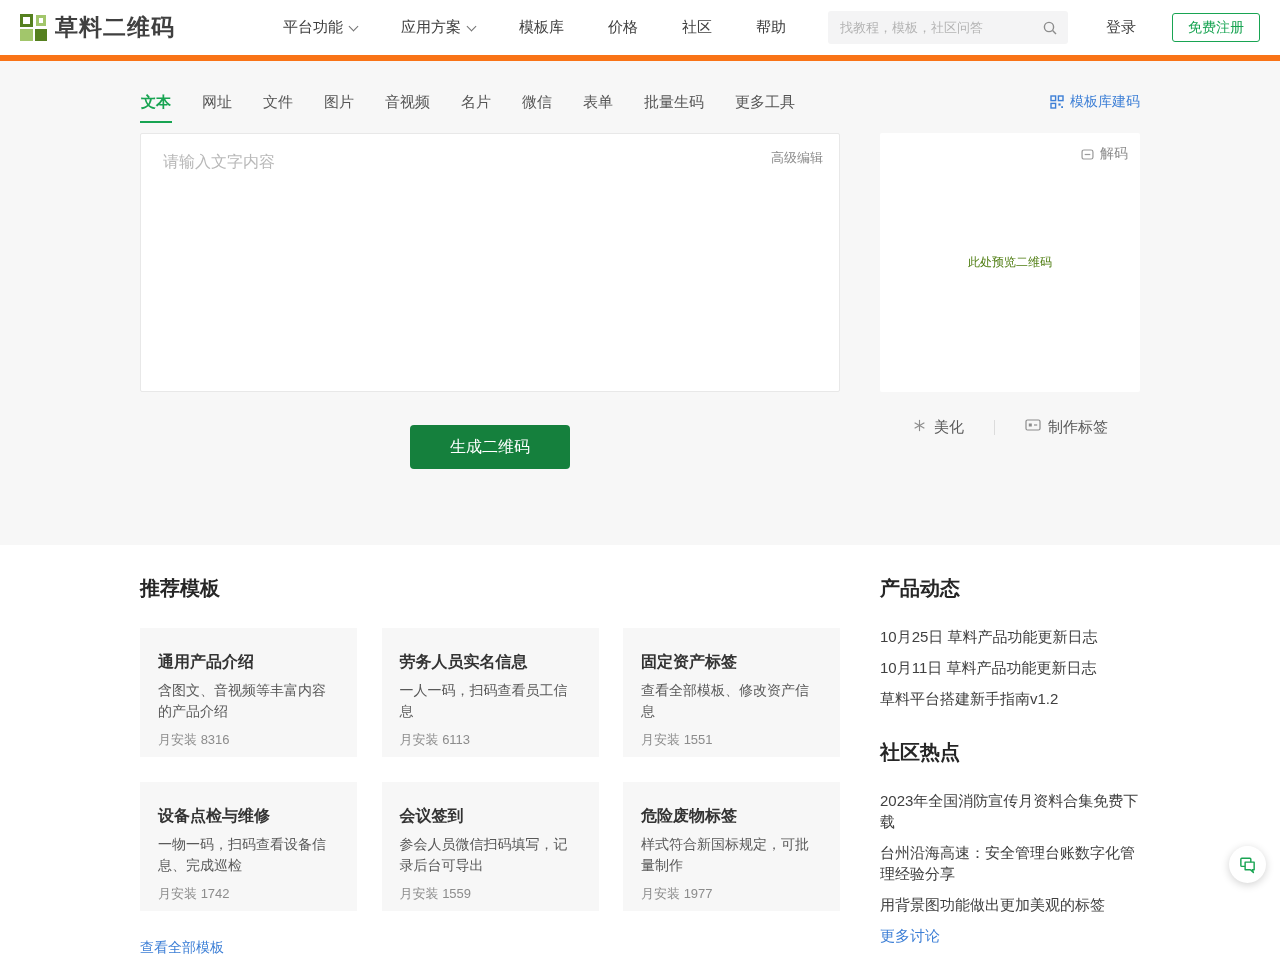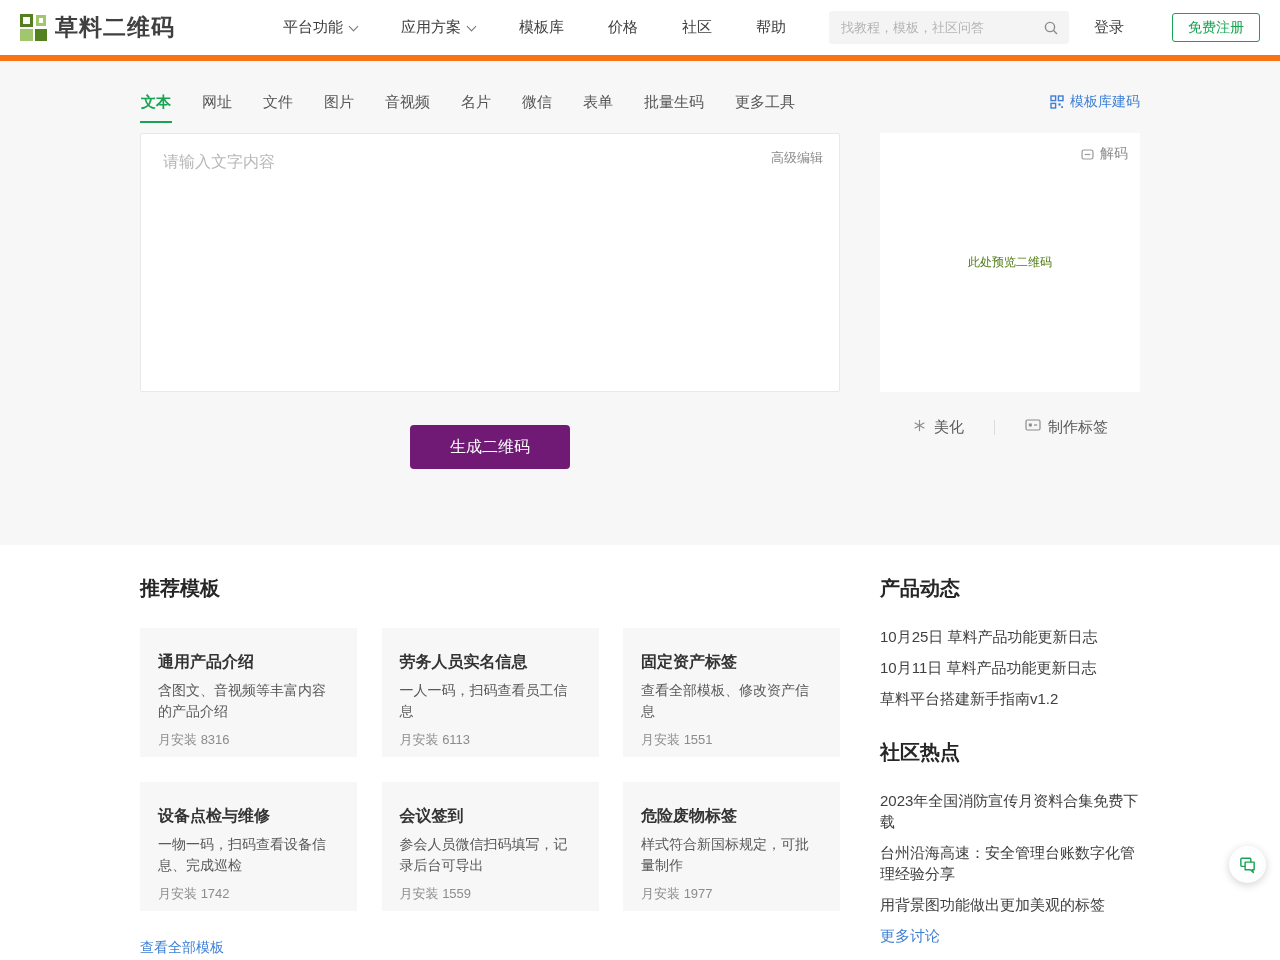--- a/index.html
+++ b/index.html
@@ -14,38 +14,38 @@
   .logo-mark .c3 { background:#a2c66b; }
   .logo-mark .c4 { background:#55801f; }
   .logo-text { font-size:23px; font-weight:bold; color:#404040; letter-spacing:1px; }
   .nav { display:flex; align-items:center; gap:44px; margin-left:108px; }
   .nav-item { font-size:15px; color:#404040; cursor:pointer; white-space:nowrap; }
   .caret { display:inline-block; width:7px; height:7px; border-right:1.4px solid #737373; border-bottom:1.4px solid #737373; transform:rotate(45deg); margin-left:7px; vertical-align:2px; }
   .header-right { margin-left:auto; display:flex; align-items:center; }
   .search-box { display:flex; align-items:center; width:240px; height:33px; background:#f4f4f5; border-radius:3px; padding:0 10px 0 12px; }
   .search-box input { flex:1; border:none; outline:none; background:transparent; font-size:13px; color:#404040; font-family:inherit; }
   .search-box input::placeholder { color:#b3b3b3; }
-  .login { font-size:15px; color:#404040; margin-left:25px; cursor:pointer; }
-  .register-btn { margin-left:48px; height:29px; line-height:27px; padding:0 15px; border:1px solid #18a452; border-radius:3px; color:#18a452; font-size:14px; background:#fff; cursor:pointer; font-family:inherit; }
+  .login { font-size:15px; color:#404040; margin-left:38px; cursor:pointer; }
+  .register-btn { margin-left:36px; height:29px; line-height:27px; padding:0 15px; border:1px solid #18a452; border-radius:3px; color:#18a452; font-size:14px; background:#fff; cursor:pointer; font-family:inherit; }
 
   
   .gen-section { background:#f7f7f7; padding:32px 0 76px; }
   .content { width:1000px; margin:0 auto; }
   .tab-row { display:flex; align-items:flex-start; }
   .tabs { display:flex; gap:29px; }
   .tab { font-size:15px; color:#555; padding:0 1px 9px; cursor:pointer; white-space:nowrap; }
   .tab.active { color:#18a452; font-weight:bold; border-bottom:2px solid #18a452; }
   .tpl-link { margin-left:auto; display:flex; align-items:center; gap:6px; font-size:14px; color:#3d7fd6; cursor:pointer; }
   .panels { display:flex; gap:40px; margin-top:10px; }
   .left-col { width:700px; }
   .input-card { position:relative; width:700px; height:259px; background:#fff; border:1px solid #e8e8e8; border-radius:2px; }
   .input-card textarea { width:100%; height:100%; border:none; outline:none; resize:none; background:transparent; padding:18px 120px 18px 22px; font-size:16px; color:#404040; font-family:inherit; }
   .input-card textarea::placeholder { color:#b8b8b8; }
   .adv-edit { position:absolute; top:15px; right:16px; font-size:13px; color:#8c8c8c; cursor:pointer; }
-  .gen-btn { display:block; margin:33px auto 0; width:160px; height:44px; background:#701a75; color:#fff; font-size:16px; border:none; border-radius:4px; cursor:pointer; font-family:inherit; }
+  .gen-btn { display:block; margin:33px auto 0; width:160px; height:44px; background:#15803d; color:#fff; font-size:16px; border:none; border-radius:4px; cursor:pointer; font-family:inherit; }
   .right-col { width:260px; }
   .preview-card { position:relative; width:260px; height:259px; background:#fff; border-radius:2px; }
   .decode { position:absolute; top:12px; right:12px; display:flex; align-items:center; gap:5px; font-size:14px; color:#8c8c8c; cursor:pointer; }
   .preview-hint { position:absolute; top:0; left:0; right:0; bottom:0; display:flex; align-items:center; justify-content:center; font-size:12px; color:#4d7c0f; }
   .tools-row { display:flex; align-items:center; justify-content:center; margin-top:26px; }
   .tool { display:flex; gap:7px; font-size:15px; color:#595959; cursor:pointer; }
   .tool-divider { width:1px; height:15px; background:#dcdcdc; margin:0 30px; }
 
   
   .bottom-section { background:#fff; padding:30px 0 24px; }

